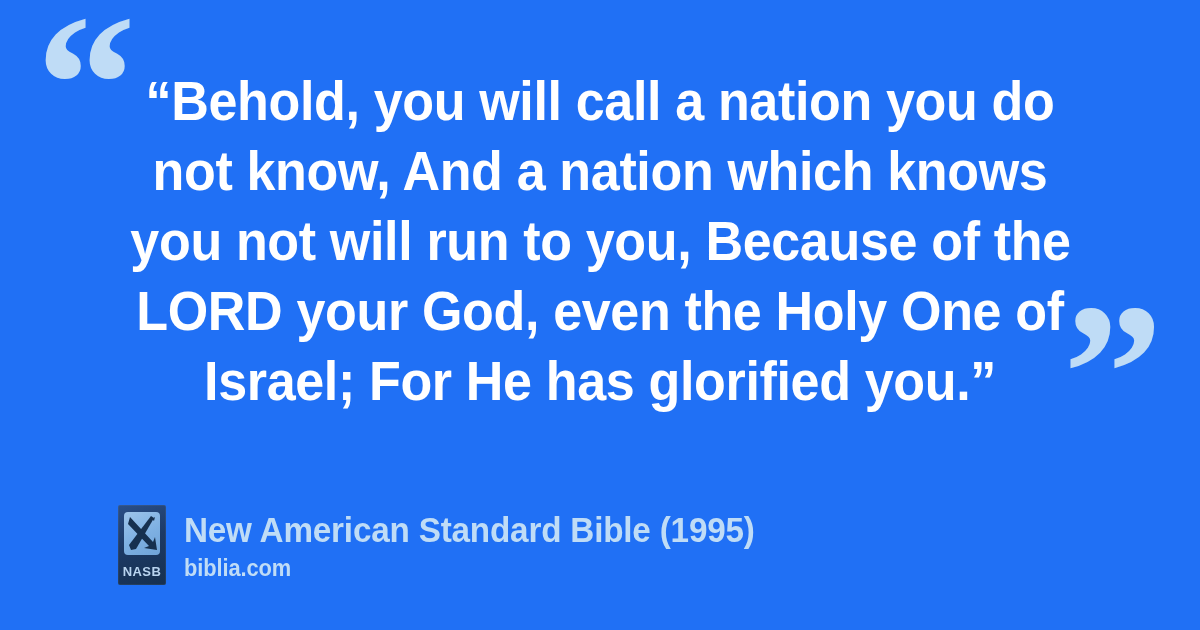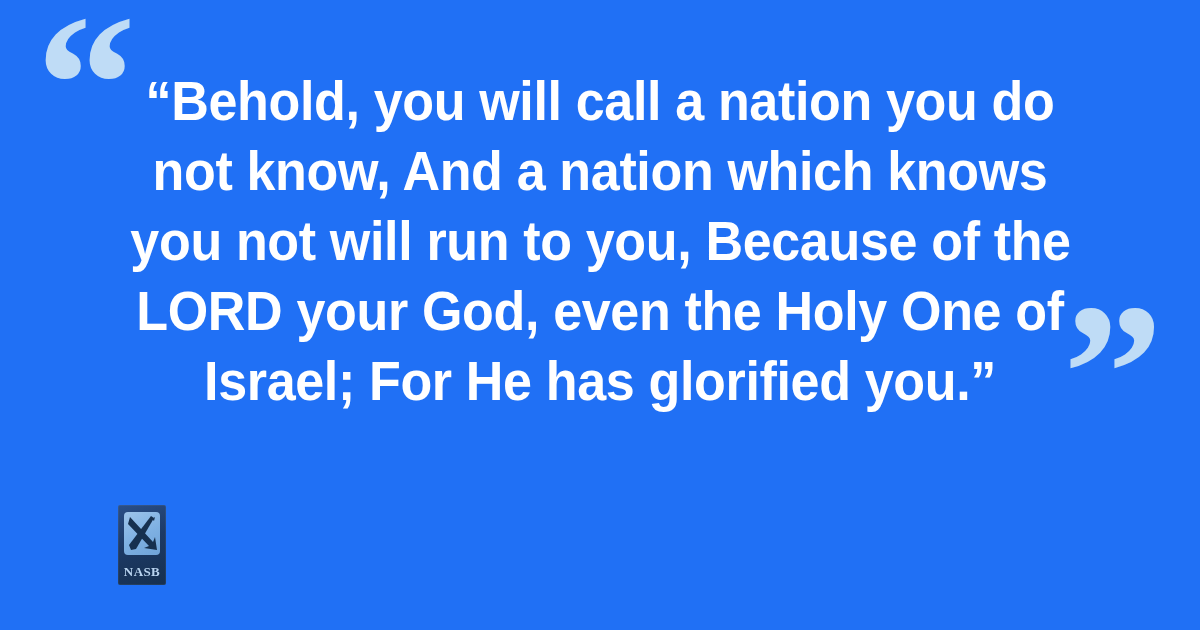--- a/index.html
+++ b/index.html
@@ -92,21 +92,21 @@
   #nasb-glyph-box svg {
     display: block;
   }
   #nasb-word {
     position: absolute;
     left: 0;
     right: 0;
     bottom: 7px;
     text-align: center;
     color: #b9d4ef;
-    font-family: Liberation Serif, serif;
+    font-family: Liberation Sans, sans-serif;
     font-size: 13px;
     font-weight: 700;
     letter-spacing: 0.4px;
     line-height: 1;
   }
 
   #footer-text {
     margin-left: 18px;
     padding-top: 4px;
   }
@@ -155,16 +155,20 @@
       <div id="nasb-glyph-box">
         <svg width="36" height="43" viewBox="0 0 36 43" aria-hidden="true">
           <path d="M6 5 L29 30 L31 25 L33 38 L20 36 L25 34 L4 12 Z" fill="#16304f"></path>
           <path d="M30 6 L27 4 L5 33 L7 38 L12 37 Z" fill="#16304f"></path>
           <path d="M31 5 L28 7 L30 9 Z" fill="#16304f"></path>
         </svg>
       </div>
       <div id="nasb-word">NASB</div>
     </div>
 
+    <div id="footer-text">
+      <div id="source-title">New American Standard Bible (1995)</div>
+      <div id="source-url">biblia.com</div>
+    </div>
 
   </div>
 
 </div>
 
 </body></html>

